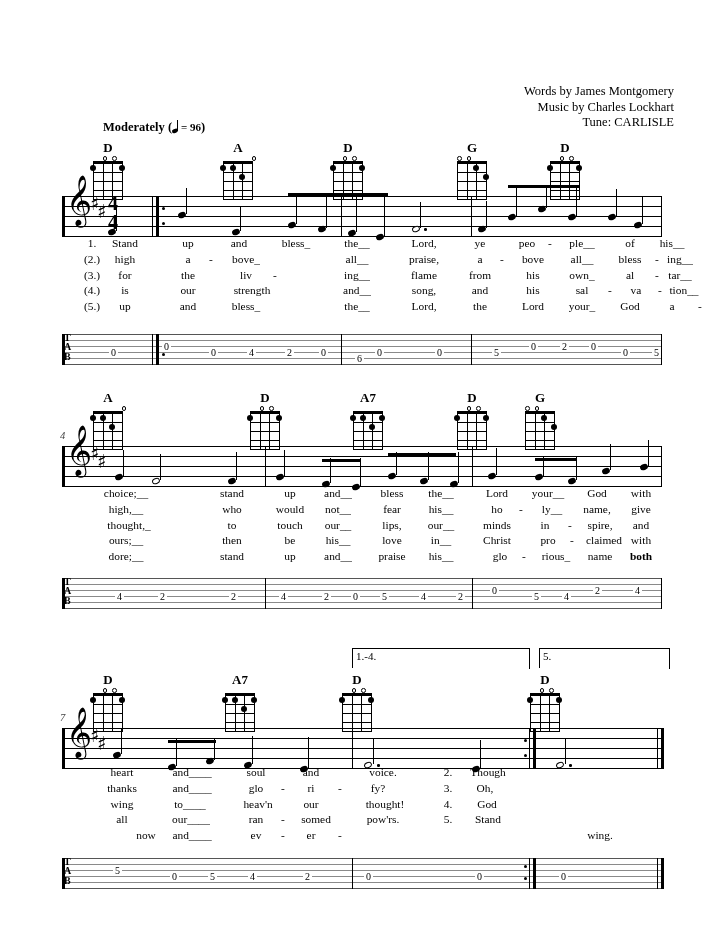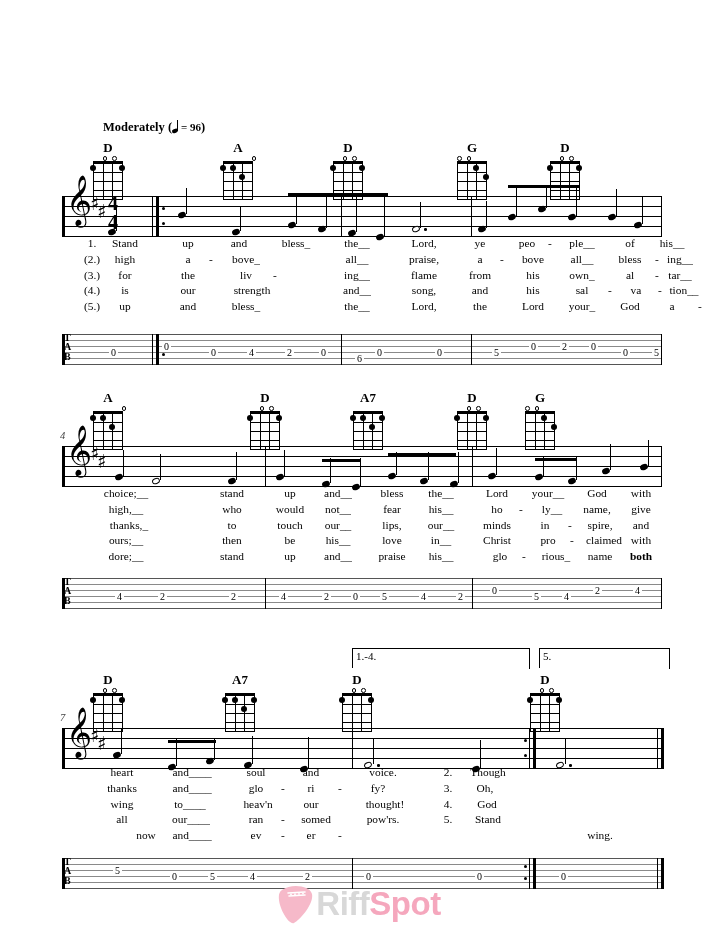--- a/index.html
+++ b/index.html
@@ -102,20 +102,25 @@
     letter-spacing:-0.5px;vertical-align:top;line-height:40px;}
   .logo .riff{color:#d8d8d8;}
   .logo .spot{color:#f5a7bd;}
 </style>
 </head>
 <body>
 
 <div class="page">
 
 
+  <div class="credits">
+    <div>Words by James Montgomery</div>
+    <div>Music by Charles Lockhart</div>
+    <div>Tune: CARLISLE</div>
+  </div>
 
   <div class="tempo">
     <span>Moderately</span>
     <span>(</span><span class="qn"><span class="head"></span><span class="stem"></span></span><span style="font-size:11px">= 96</span><span>)</span>
   </div>
 
   <div class="system" id="sys1" style="top:0">
 
     <div id="s1chords">
         <div class="chordbox" style="left: 86px; top: 141px; position: absolute;">
@@ -625,21 +630,21 @@
           <span class="lsyl" style="left: 276px;">not__</span>
           <span class="lsyl" style="left: 330px;">fear</span>
           <span class="lsyl" style="left: 379px;">his__</span>
           <span class="lsyl" style="left: 435px;">ho</span>
           <span class="lsyl" style="left: 459px;">-</span>
           <span class="lsyl" style="left: 490px;">ly__</span>
           <span class="lsyl" style="left: 535px;">name,</span>
           <span class="lsyl" style="left: 579px;">give</span>
         </div>
         <div class="lrow">
-          <span class="lsyl" style="left: 67px;">thanks,_</span>
+          <span class="lsyl" style="left: 67px;">thought,_</span>
           <span class="lsyl" style="left: 170px;">to</span>
           <span class="lsyl" style="left: 228px;">touch</span>
           <span class="lsyl" style="left: 276px;">our__</span>
           <span class="lsyl" style="left: 330px;">lips,</span>
           <span class="lsyl" style="left: 379px;">our__</span>
           <span class="lsyl" style="left: 435px;">minds</span>
           <span class="lsyl" style="left: 483px;">in</span>
           <span class="lsyl" style="left: 508px;">-</span>
           <span class="lsyl" style="left: 538px;">spire,</span>
           <span class="lsyl" style="left: 579px;">and</span>
@@ -936,33 +941,14 @@
         <div style="position: absolute; left: 170px; top: 870.5px; font-size: 10px; background: rgb(255, 255, 255); padding: 0px 2px; line-height: 11px;">0</div>
         <div style="position: absolute; left: 208px; top: 870.5px; font-size: 10px; background: rgb(255, 255, 255); padding: 0px 2px; line-height: 11px;">5</div>
         <div style="position: absolute; left: 248px; top: 870.5px; font-size: 10px; background: rgb(255, 255, 255); padding: 0px 2px; line-height: 11px;">4</div>
         <div style="position: absolute; left: 303px; top: 870.5px; font-size: 10px; background: rgb(255, 255, 255); padding: 0px 2px; line-height: 11px;">2</div>
         <div style="position: absolute; left: 364px; top: 870.5px; font-size: 10px; background: rgb(255, 255, 255); padding: 0px 2px; line-height: 11px;">0</div>
         <div style="position: absolute; left: 475px; top: 870.5px; font-size: 10px; background: rgb(255, 255, 255); padding: 0px 2px; line-height: 11px;">0</div>
         <div style="position: absolute; left: 559px; top: 870.5px; font-size: 10px; background: rgb(255, 255, 255); padding: 0px 2px; line-height: 11px;">0</div>
       </div>
   </div>
 
-  <div class="logo">
-    <span class="wrap">
-      <span class="pick">
-        <svg width="36" height="40" viewBox="0 0 36 40">
-          <path d="M4 6 C14 -1 32 2 34 10 C36 20 22 36 16 39 C11 41 2 26 1 16 C0.5 11 1 8 4 6 Z" fill="#f6b9c9"></path>
-          <g stroke="#ffffff" stroke-width="1.6" stroke-linecap="round">
-            <line x1="10" y1="9" x2="27" y2="8"></line>
-            <line x1="11" y1="12" x2="27" y2="11"></line>
-          </g>
-          <g fill="#ffffff">
-            <circle cx="13" cy="10.5" r="0.9"></circle>
-              <circle cx="17" cy="10.2" r="0.9"></circle>
-            <circle cx="21" cy="9.9" r="0.9"></circle>
-              <circle cx="25" cy="9.6" r="0.9"></circle>
-          </g>
-        </svg>
-      </span><span class="txt riff">Riff</span><span class="txt spot">Spot</span>
-    </span>
-  </div>
 
 </div>
 
 </body></html>

